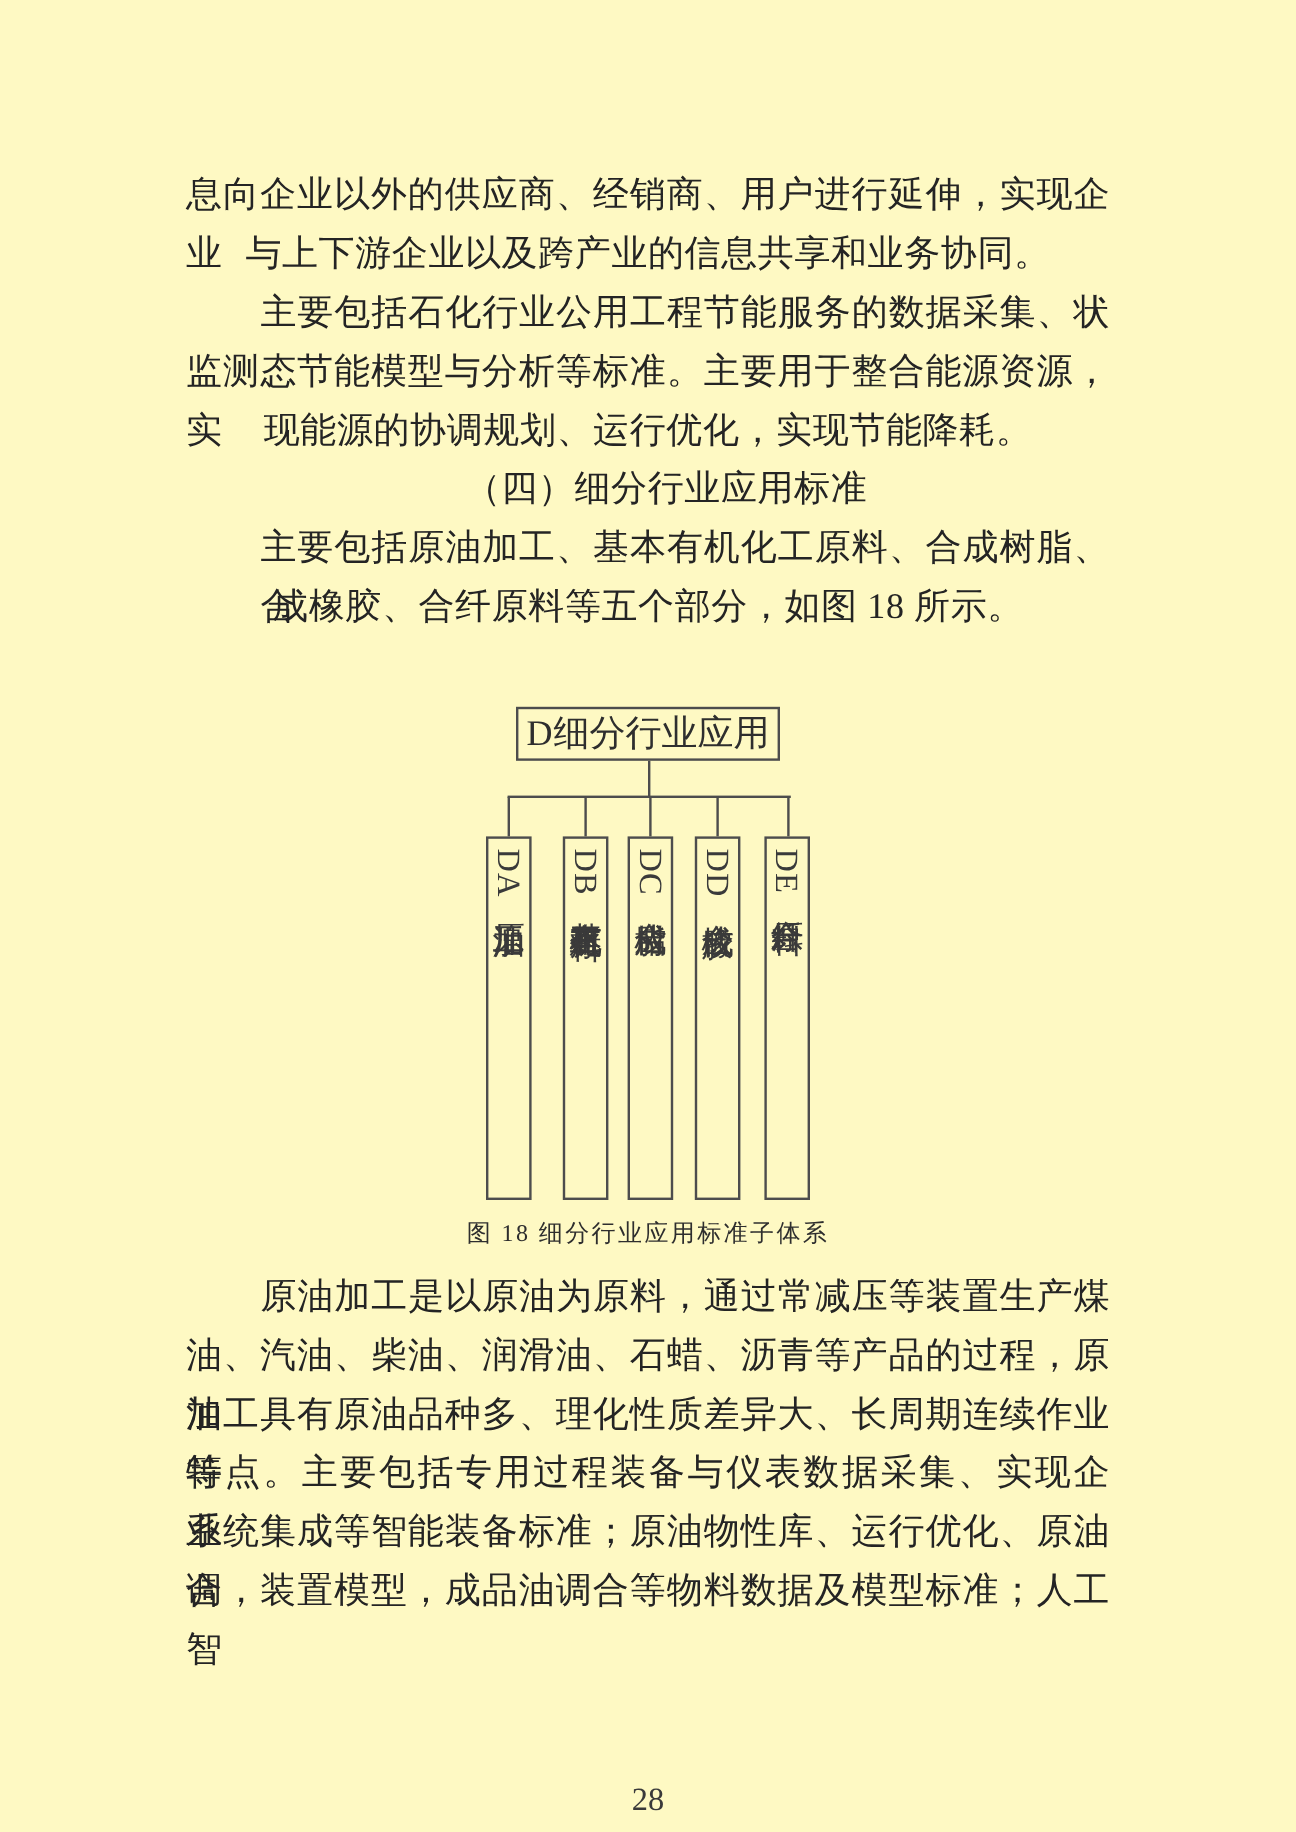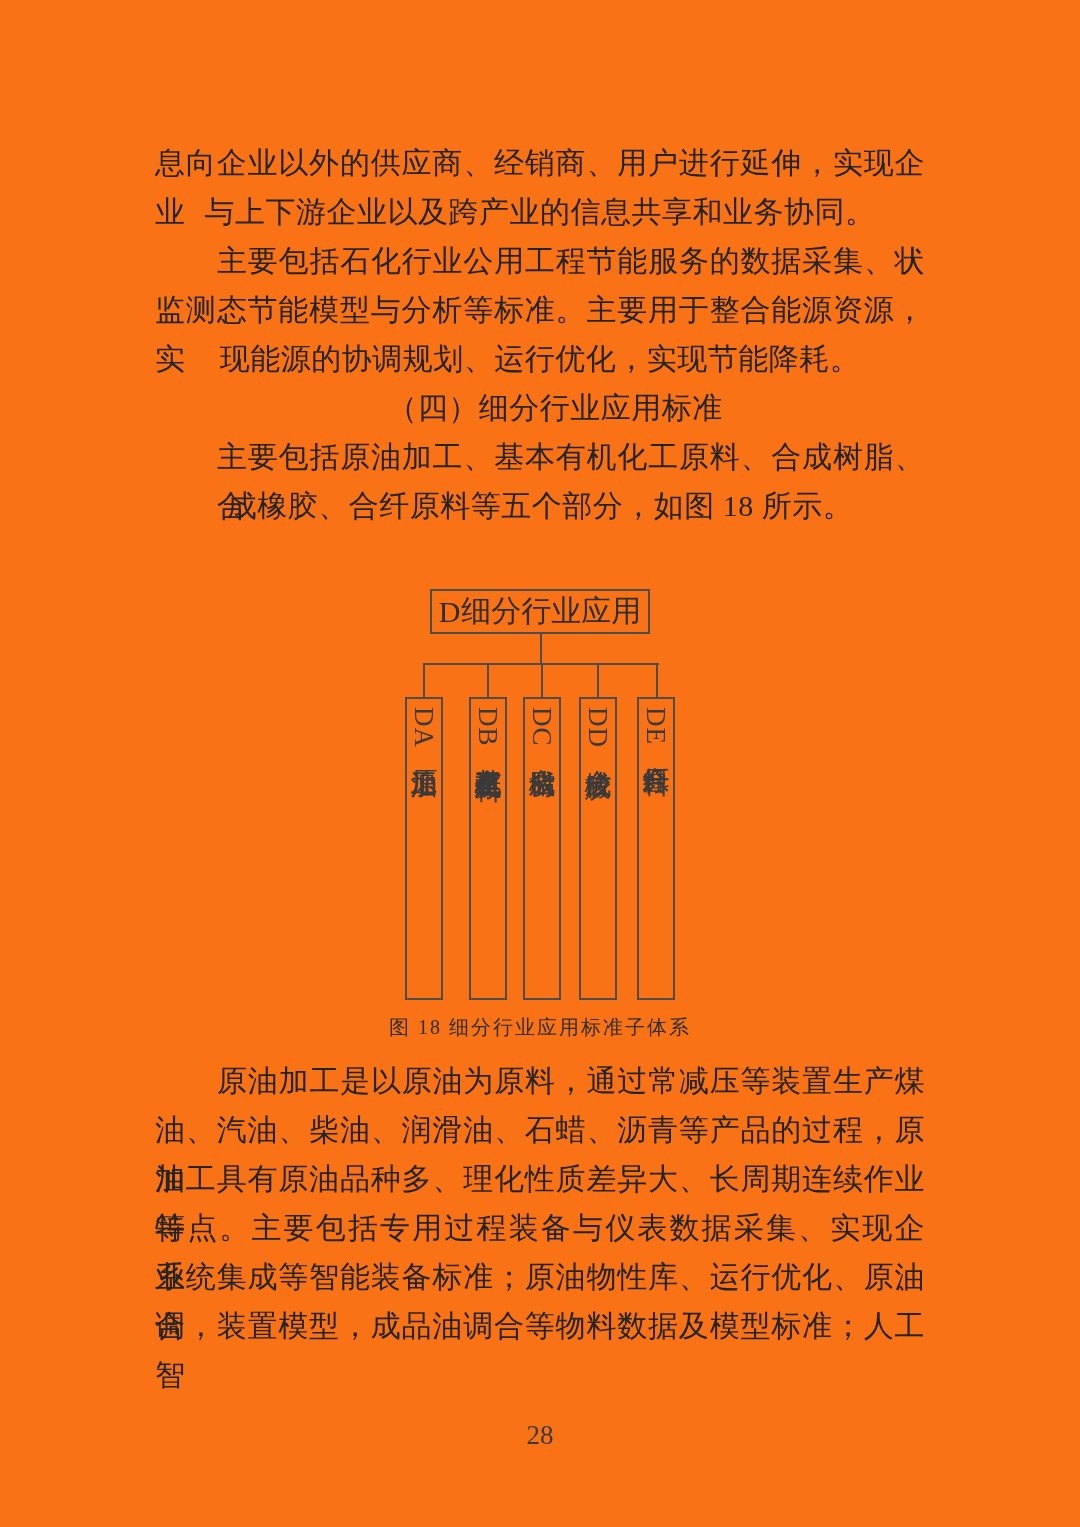--- a/index.html
+++ b/index.html
@@ -1,21 +1,21 @@
 <!DOCTYPE html>
 <html><head>
 <meta charset="utf-8">
 <style>
   * { margin: 0; padding: 0; box-sizing: border-box; }
   html, body { background: #ffffff; }
   .page {
     position: relative;
     width: 1080px;
     height: 1527px;
-    background: #f97316;
+    background: #fef9c3;
     font-family: "Liberation Serif", "DejaVu Serif", serif;
     color: #242424;
     overflow: hidden;
   }
   .body-block {
     position: absolute;
     left: 155px;
     width: 770px;
   }
   .body-top { top: 138px; }
@@ -82,21 +82,21 @@
     position: absolute;
     left: 0; top: 1014px;
     width: 1080px;
     text-align: center;
     font-size: 20px;
     letter-spacing: 2px;
     color: #2e2e2e;
   }
   .page-number {
     position: absolute;
-    left: 0; top: 1420px;
+    left: 0; top: 1484px;
     width: 1080px;
     text-align: center;
     font-size: 27px;
     color: #3a3a3a;
   }
 </style>
 </head>
 <body>
 
 <div class="page">

